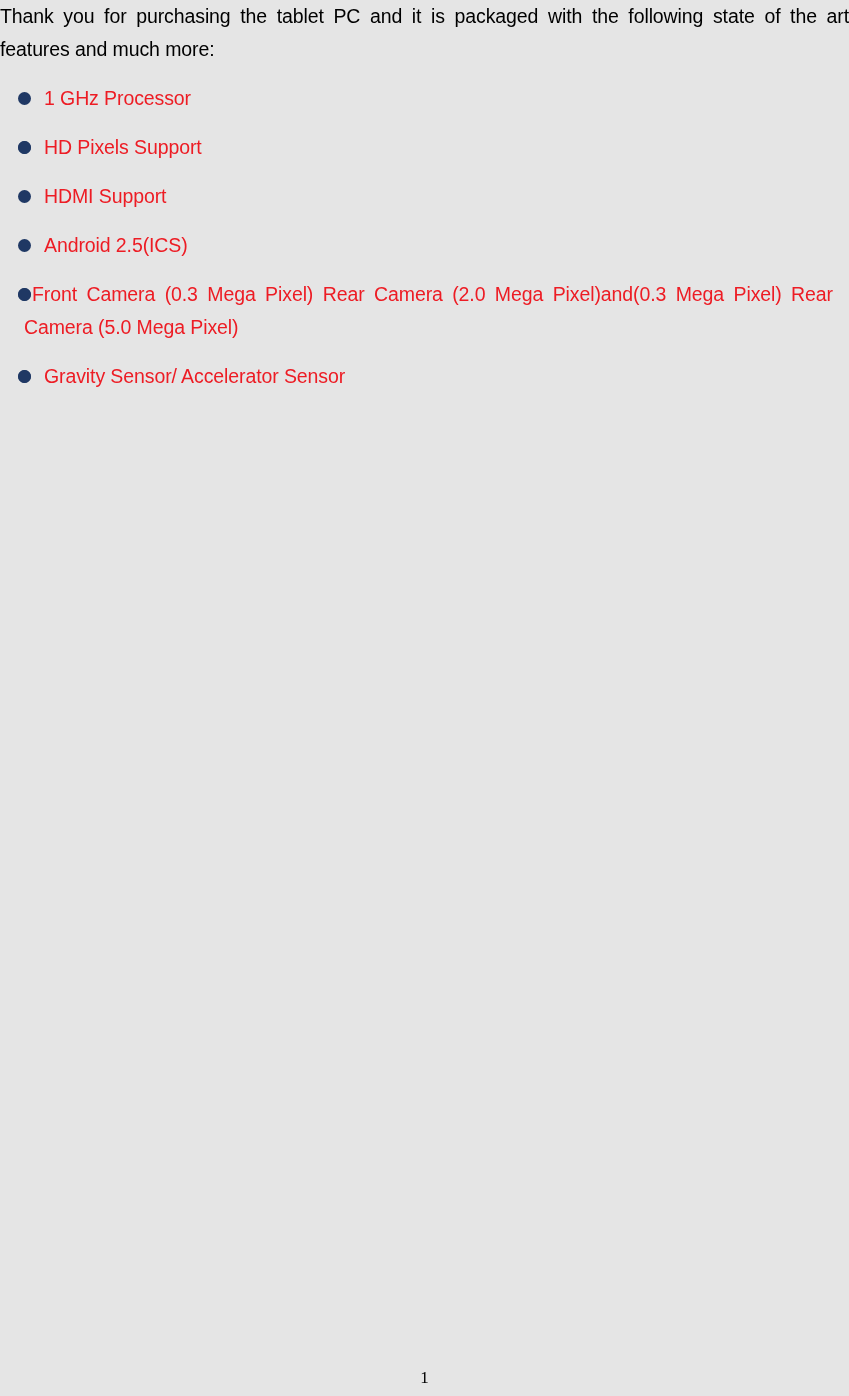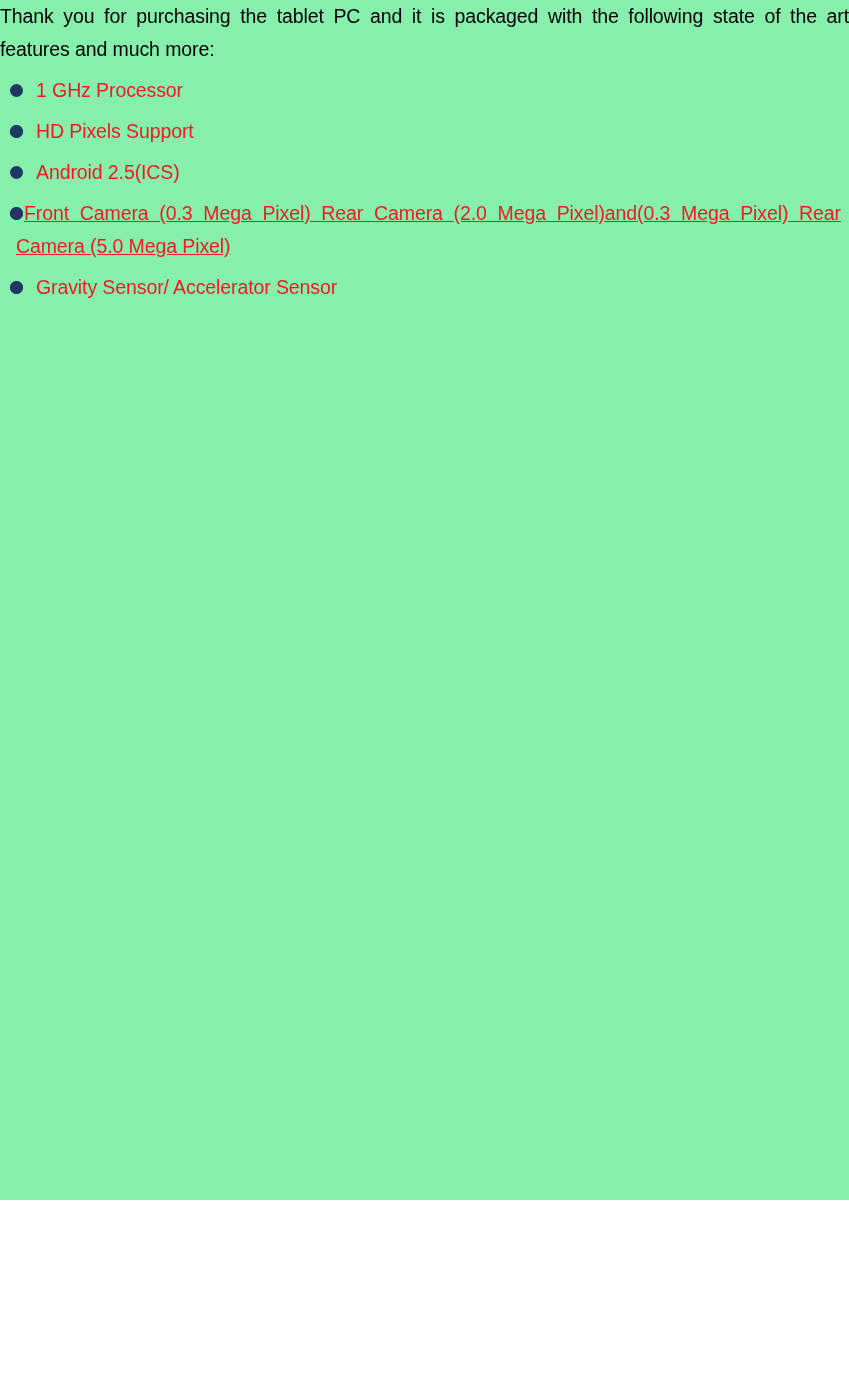--- a/index.html
+++ b/index.html
@@ -7,22 +7,22 @@
     margin: 0;
     padding: 0;
     background: #ffffff;
   }
   body {
     font-family: "Liberation Sans", sans-serif;
   }
   .page {
     position: relative;
     width: 849px;
-    height: 1200px;
-    background: #86efac;
+    height: 1396px;
+    background: #e5e5e5;
     overflow: hidden;
     box-sizing: border-box;
   }
   .content {
     position: absolute;
     left: 0px;
     top: 0px;
     width: 849px;
   }
   .intro-paragraph {
@@ -38,35 +38,34 @@
     letter-spacing: -0.1px;
   }
   .feature-list {
     list-style: none;
     margin: 0;
     padding: 0;
   }
   .feature-item {
     position: relative;
     padding-left: 28px;
-    margin: 8px;
+    margin: 16px;
     font-family: "Liberation Sans", sans-serif;
     font-size: 19.5px;
     line-height: 33px;
     color: #ED1C24;
     font-weight: 400;
     text-align: left;
     letter-spacing: -0.1px;
   }
   .feature-item.justified {
     text-align: justify;
     text-justify: inter-word;
     padding-left: 8px;
     text-indent: 8px;
-    text-decoration: underline;
   }
   .bullet-icon {
     position: absolute;
     left: 2px;
     top: 10px;
     width: 13px;
     height: 13px;
     border-radius: 50%;
     background: #1F3864;
     display: block;
@@ -106,20 +105,24 @@
       <li class="feature-item">
         <span class="bullet-icon"></span>
       </li>
 
 
       <li class="feature-item">
         <span class="bullet-icon"></span>
         <span>HD Pixels Support</span>
       </li>
 
+      <li class="feature-item">
+        <span class="bullet-icon"></span>
+        <span>HDMI Support</span>
+      </li>
 
       <li class="feature-item">
         <span class="bullet-icon"></span>
         <span>Android 2.5(ICS)</span>
       </li>
 
 
       <li class="feature-item">
         <span class="bullet-icon"></span>
       </li>

